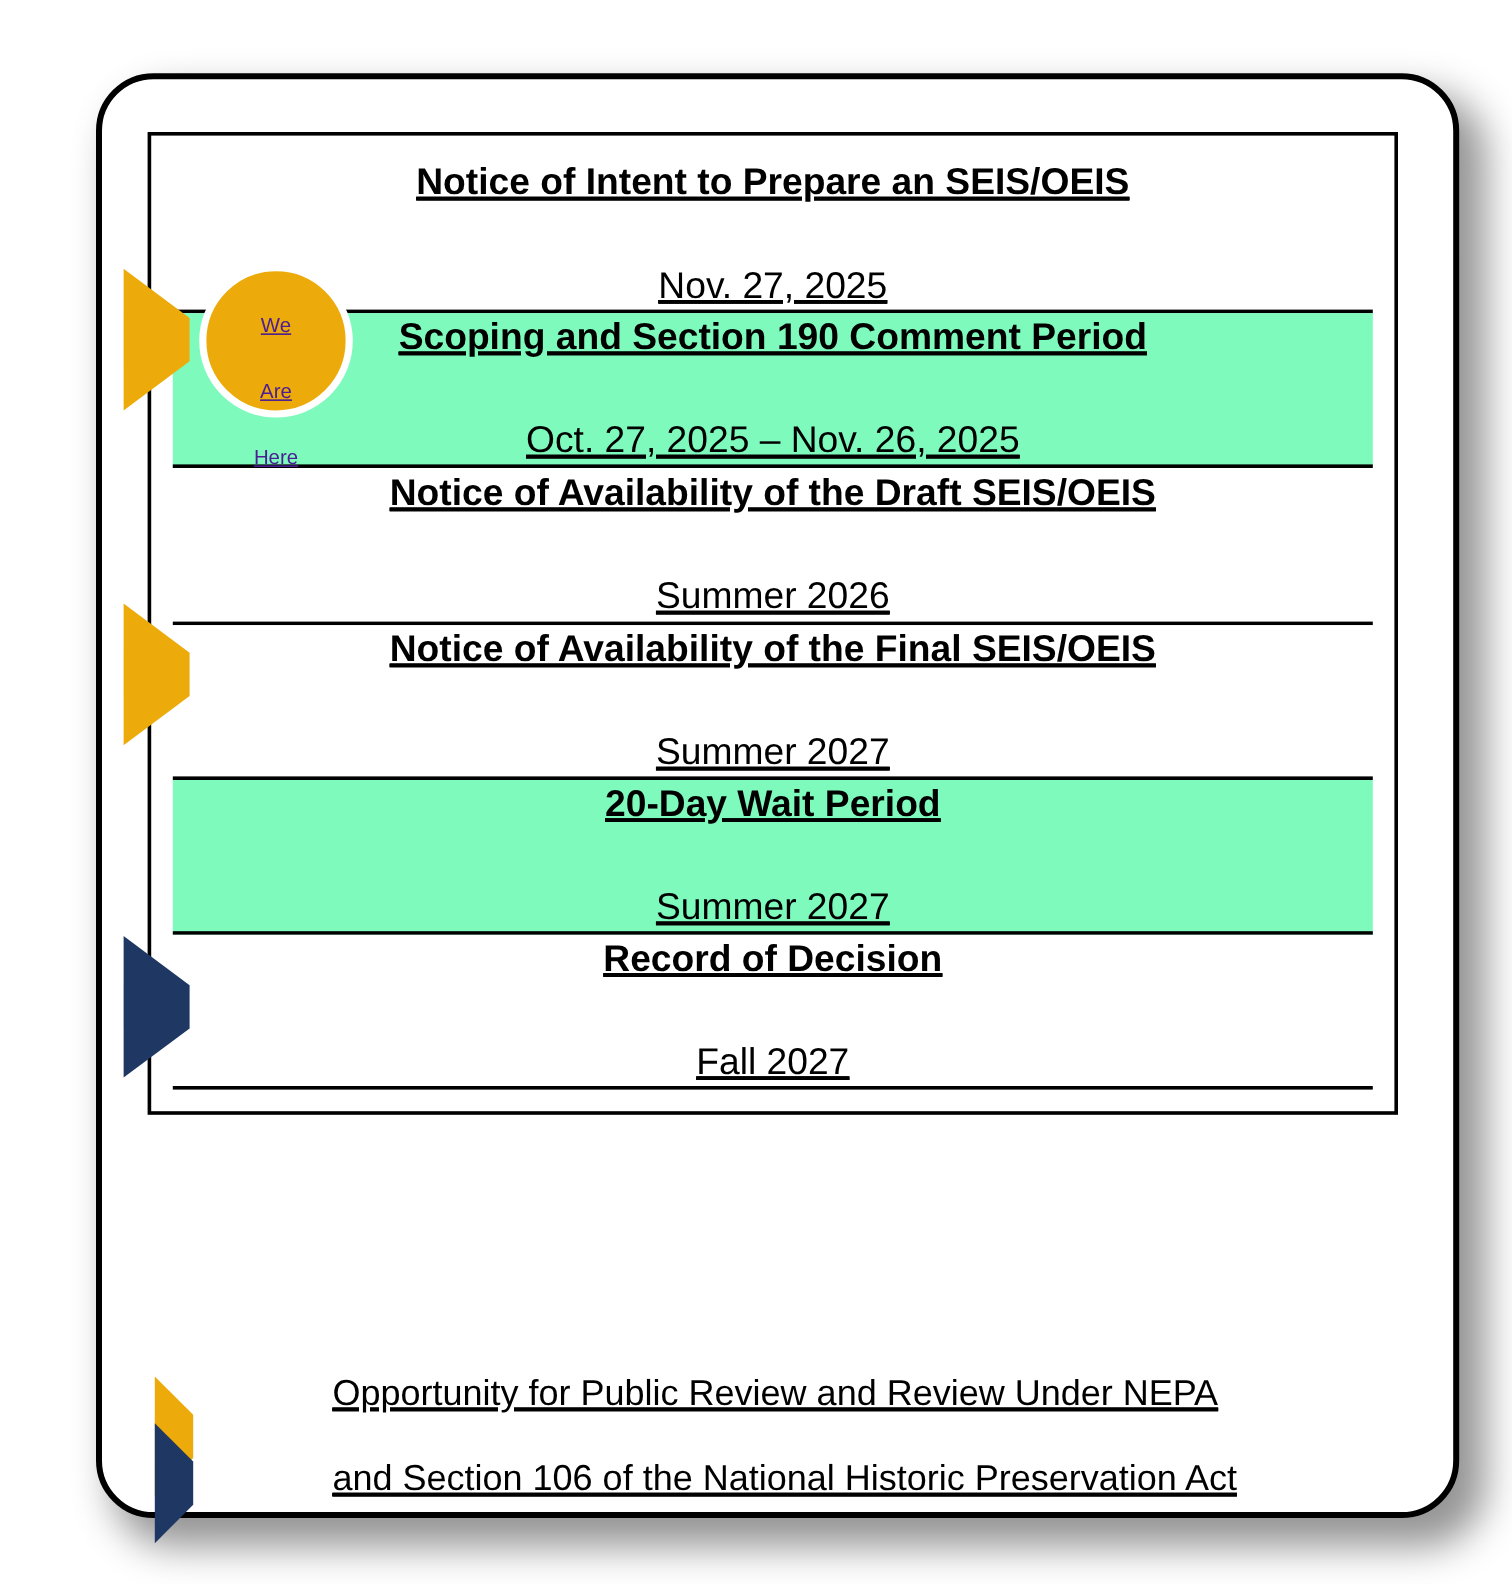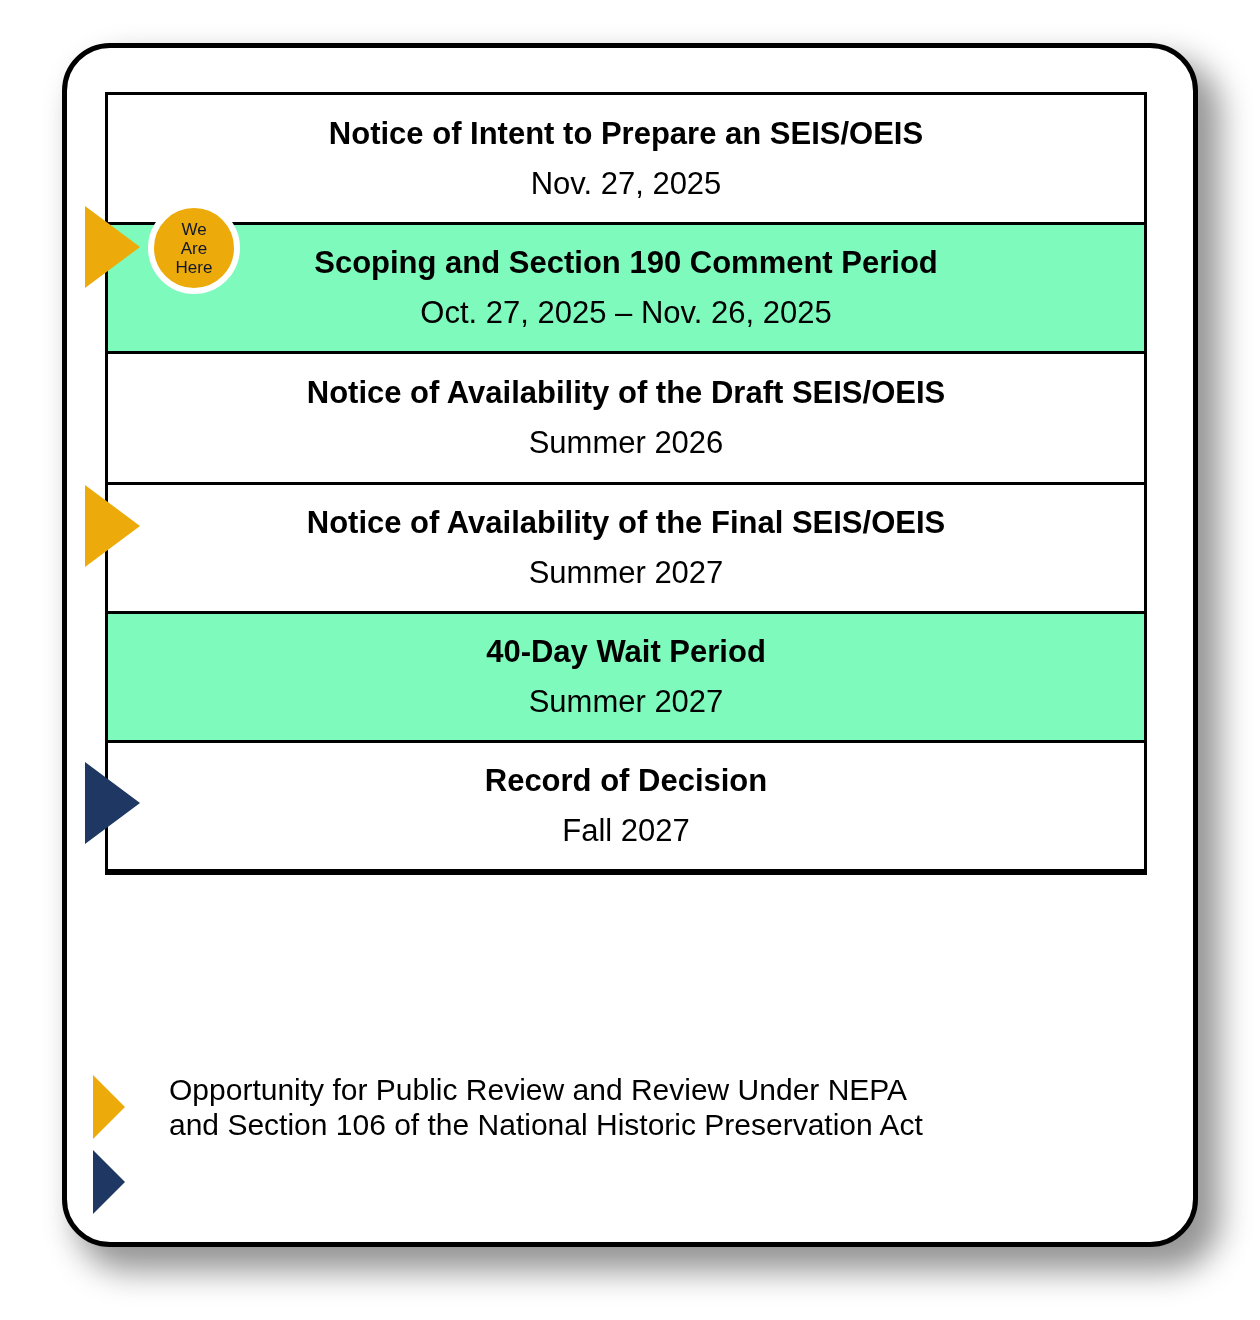--- a/index.html
+++ b/index.html
@@ -1,21 +1,21 @@
 <!DOCTYPE html>
 <html style="--green: #7DFABC; --gold: #ECAB0A; --navy: #1E3863; --ink: #000000;"><head>
 <meta charset="utf-8">
 <style>
   :root {
     --green: #7DFABC;
     --gold: #ECAB0A;
     --navy: #1E3863;
     --ink: #000000;
   }
-  * { margin: 0; padding: 0; box-sizing: border-box; }
+  * { margin: 0; padding: 18px; box-sizing: border-box; text-decoration: underline; }
   html, body {
     width: 1260px; height: 1320px;
     background: #ffffff;
     font-family: "Liberation Sans", sans-serif;
     color: var(--ink);
     overflow: hidden;
     position: relative;
   }
   .frame {
     position: absolute;
@@ -84,25 +84,25 @@
   .badge {
     position: absolute;
     left: 40px; top: 107px;
     width: 80px; height: 80px;
     background: var(--gold);
     border: 6px solid #ffffff;
     border-radius: 50%;
     box-sizing: content-box;
     display: flex;
     flex-direction: column;
-    justify-content: center;
+    justify-content: flex-start;
     align-items: center;
     text-align: center;
     z-index: 4;
-    color: #0f172a;
+    color: #4c1d95;
     font-size: 17px;
     line-height: 19px;
   }
   .legend-item {
     position: absolute;
     display: flex;
     align-items: center;
     gap: 44px;
   }
   .legend-item-1 { left: 26px; top: 1024px; }
@@ -145,21 +145,21 @@
       <div class="row-date">Summer 2026</div>
     </div>
 
 
     <div class="row r5">
       <div class="row-title">Notice of Availability of the Final SEIS/OEIS</div>
       <div class="row-date">Summer 2027</div>
     </div>
 
     <div class="row r6 green">
-      <div class="row-title">40-Day Wait Period</div>
+      <div class="row-title">20-Day Wait Period</div>
       <div class="row-date">Summer 2027</div>
     </div>
 
     <div class="row r7">
       <div class="row-title">Record of Decision</div>
       <div class="row-date">Fall 2027</div>
     </div>
 
     <div class="tri gold tri-r2"></div>
     <div class="tri gold tri-r4"></div>

